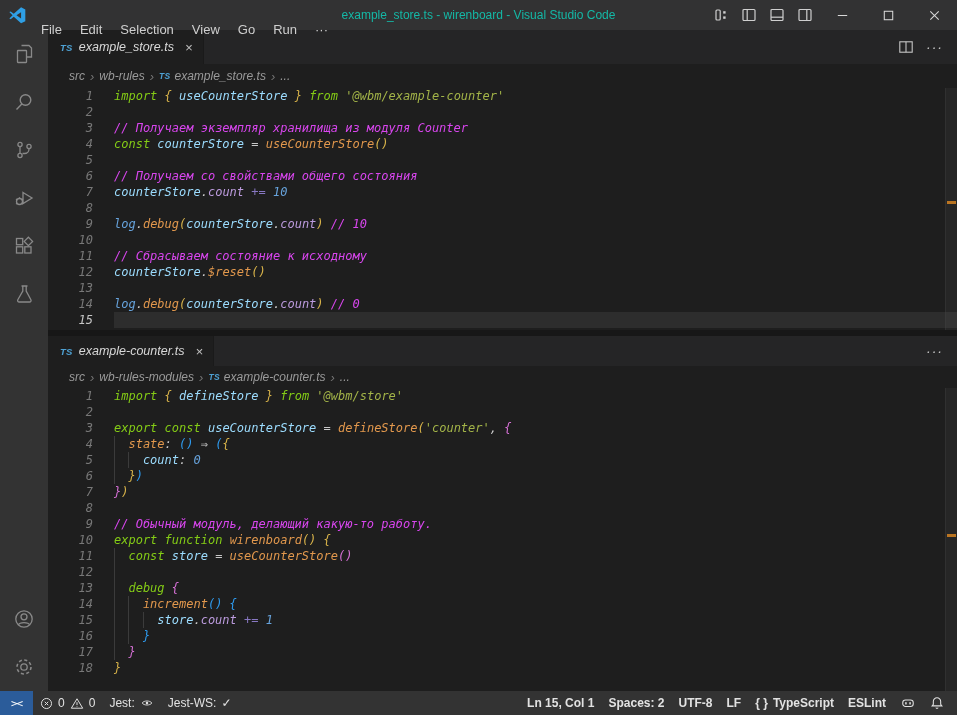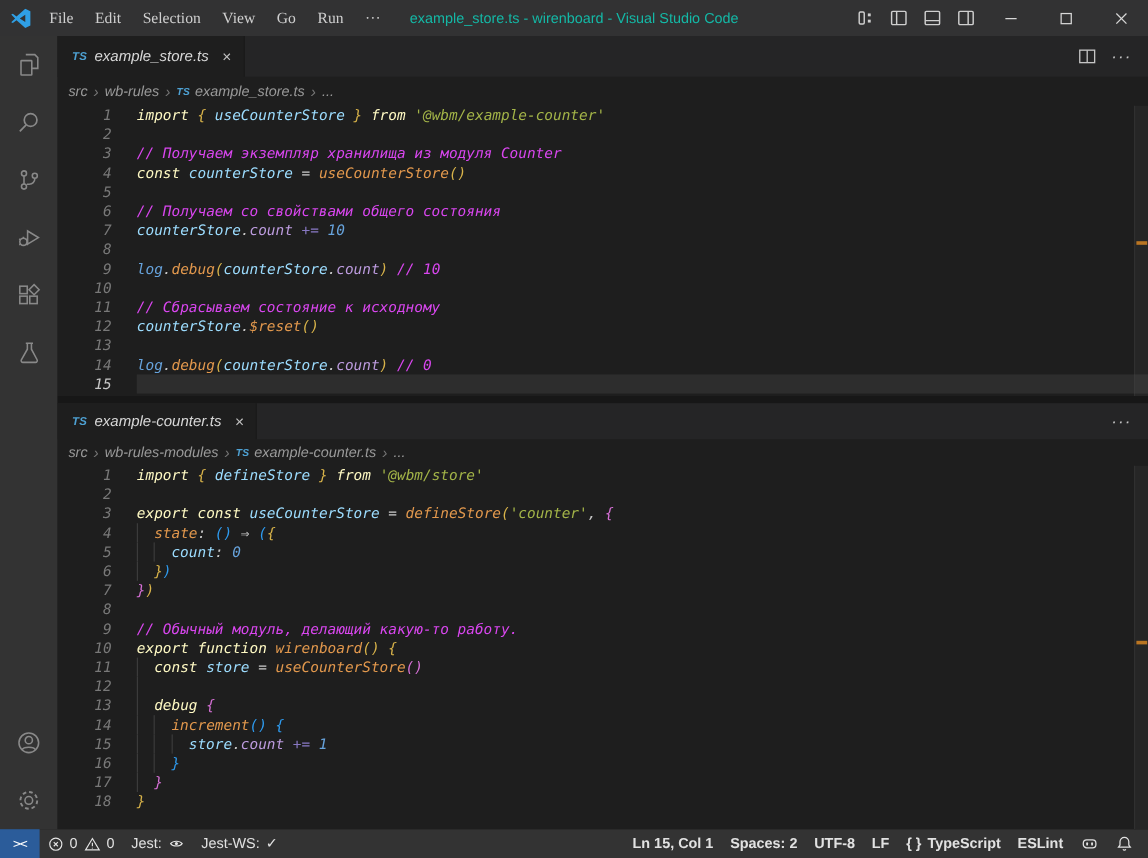--- a/index.html
+++ b/index.html
@@ -8,21 +8,21 @@
     width:957px; height:715px; overflow:hidden;
     background:#1e1e1e; font-family:"Liberation Sans", sans-serif;
     -webkit-font-smoothing:antialiased;
   }
   svg { display:block; }
 
   
   .titlebar{ height:30px; background:#323233; display:flex; align-items:center; position:relative; }
   .logo{ margin:0 6px 0 9px; }
   .menubar{ display:flex; height:100%; }
-  .menu-item{ padding:0 9px; line-height:30px; font-size:13px; color:#cfcfcf; cursor:default;font-family:Liberation Serif, serif; }
+  .menu-item{ padding:15px 9px; line-height:30px; font-size:13px; color:#cfcfcf; cursor:default; }
   .window-title{ position:absolute; left:50%; transform:translateX(-50%); font-size:12px; color:#14b8a6; white-space:nowrap; }
   .tb-right{ margin-left:auto; display:flex; align-items:center; height:100%; }
   .layout-btn{ width:28px; height:30px; display:grid; place-items:center; }
   .win-btn{ width:46px; height:30px; display:grid; place-items:center; }
 
   
   .main{ display:flex; height:661px; }
   .activitybar{ width:48px; background:#333333; display:flex; flex-direction:column; align-items:center; flex:none; }
   .ab-icon{ width:48px; height:48px; display:grid; place-items:center; }
   .ab-spacer{ flex:1; }
@@ -35,37 +35,37 @@
 
   .tabbar{ height:34px; background:#252526; display:flex; align-items:stretch; flex:none; }
   .eg1 .tabbar{ height:30px; }
   .tab{ display:flex; align-items:center; gap:6px; padding:0 10px 0 12px; background:#1e1e1e;
         border-right:1px solid #1a1a1a; color:#d8d8d8; font-size:12.5px; }
   .ts-badge{ color:#4ea1d3; font-weight:bold; font-size:9.5px; letter-spacing:0.3px; }
   .tab-close{ color:#c2c2c2; font-size:13px; margin-left:5px; line-height:1; }
   .tab-actions{ margin-left:auto; display:flex; align-items:center; gap:12px; padding-right:14px; color:#c5c5c5; }
   .more-dots{ font-size:14px; color:#c5c5c5; letter-spacing:1px; }
 
-  .breadcrumbs{ height:24px; display:flex; align-items:center; font-size:12px; color:#9a9a9a; padding-left:9px; gap:5px; flex:none; white-space:nowrap; }
+  .breadcrumbs{ height:24px; display:flex; align-items:center; font-size:12px; color:#9a9a9a; padding-left:21px; gap:5px; flex:none; white-space:nowrap; }
   .eg1 .breadcrumbs{ height:22px; }
   .bc-item{ display:flex; align-items:center; gap:4px; }
   .bc-sep{ color:#767676; font-size:13px; }
   .breadcrumbs .ts-badge{ font-size:8.5px; }
 
   
   .code{ flex:1; position:relative; overflow:hidden;
          font-family:"DejaVu Sans Mono", monospace; font-size:12px; line-height:16px; }
   .line{ display:flex; height:16px; white-space:pre; }
   .ln{ width:66px; flex:none; padding-right:21px; text-align:right; color:#787878; }
   .ln.active{ color:#c6c6c6; }
   .lc{ flex:1; min-width:0; }
   .lc.current{ background:#2d2d2d; }
   .guide{ display:inline-block; width:2ch; height:16px; border-left:1px solid #3b3b3b; vertical-align:top; }
 
-  .tk-kw{ color:#fef9c3; }
+  .tk-kw{ color:#84cc16; }
   .tk-var{ color:#9cdcfe; }
   .tk-fn{ color:#e2984d; }
   .tk-str{ color:#a3b448; }
   .tk-com{ color:#d946ef; }
   .tk-num{ color:#67a3dc; }
   .tk-prop{ color:#bd9cdf; }
   .tk-op{ color:#8878c3; }
   .tk-pun{ color:#c8c8c8; }
   .tk-b1{ color:#d8b34a; }
   .tk-b2{ color:#d670d6; }

